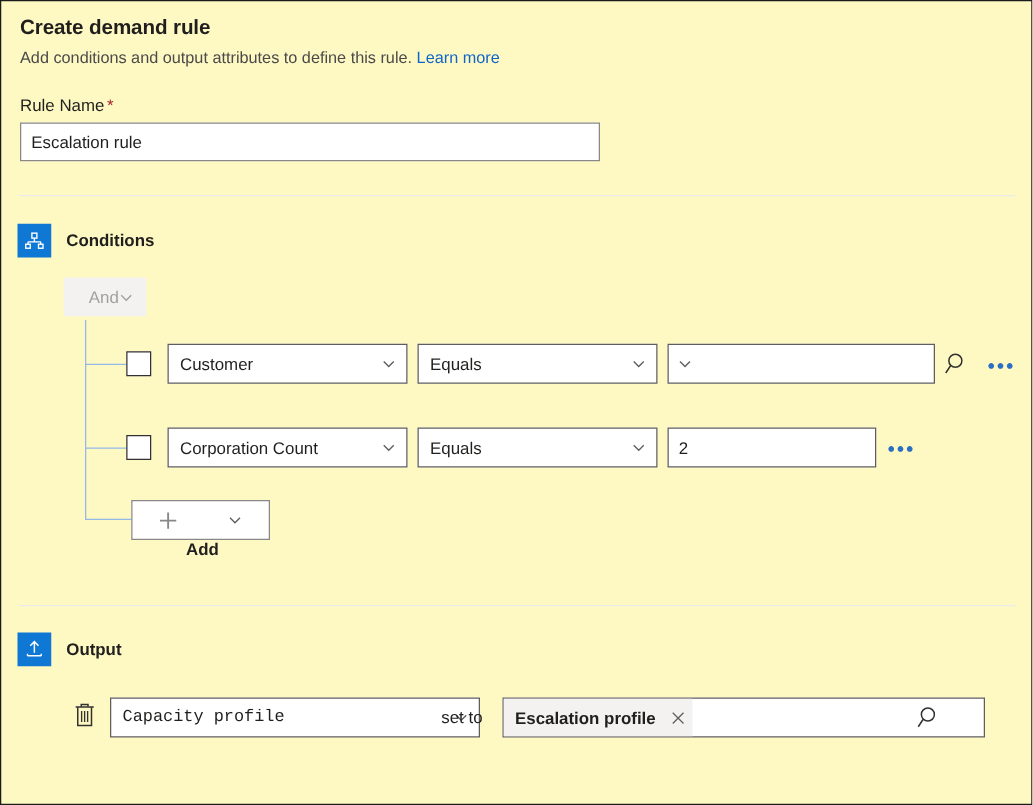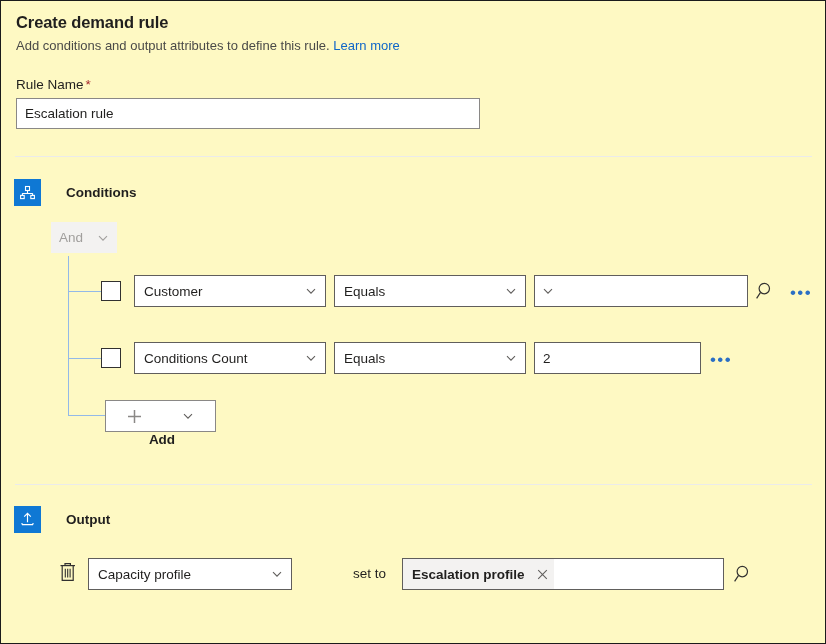--- a/index.html
+++ b/index.html
@@ -104,21 +104,21 @@
   .sec-icon {
     width: 27px;
     height: 27px;
     background: #0f78d4;
     display: flex;
     align-items: center;
     justify-content: center;
     flex: 0 0 auto;
   }
   .sec-title {
-    margin-left: 25px;
+    margin-left: 12px;
     font-size: 13.5px;
     font-weight: bold;
     color: #201f1e;
     white-space: nowrap;
   }
 
   
   .conn-vert {
     position: absolute;
     left: 67px;
@@ -141,21 +141,21 @@
   
   .and-dd {
     position: absolute;
     left: 50px;
     top: 221px;
     width: 66px;
     height: 31px;
     background: #f3f2f1;
     display: flex;
     align-items: center;
-    padding: 0 8px;
+    padding: 0 20px;
     box-sizing: border-box;
     cursor: pointer;
   }
   .and-dd .txt {
     font-size: 13.5px;
     color: #a19f9d;
     flex: 1;
   }
 
   .cbox {
@@ -379,21 +379,21 @@
       <circle cx="9.3" cy="8.6" r="5.2" fill="none" stroke="#323130" stroke-width="1.2"></circle>
       <path d="M5.4 12.6 L1.6 18.4" stroke="#323130" stroke-width="1.2"></path>
     </svg>
   </div>
 
   <div class="dots" style="left:789px; top:283px;">•••</div>
 
   <div class="cbox" style="left:100px; top:347px;"></div>
 
   <div class="sel" style="left:133px; top:341px; width:192px;">
-    <span class="txt">Conditions Count</span>
+    <span class="txt">Corporation Count</span>
     <span>
       <svg width="12" height="12" viewBox="0 0 12 12">
         <path d="M2 4.2 L6 8.2 L10 4.2" stroke="#605e5c" stroke-width="1.1" fill="none"></path>
       </svg>
     </span>
   </div>
 
   <div class="sel" style="left:333px; top:341px; width:192px;">
     <span class="txt">Equals</span>
     <span>
@@ -435,32 +435,32 @@
 
   <div class="trash">
     <svg width="22" height="24" viewBox="0 0 22 24">
       <path d="M3.5 4.6 L18 4.6" stroke="#323130" stroke-width="1.2"></path>
       <path d="M8 4.4 L8 2.6 L13.4 2.6 L13.4 4.4" stroke="#323130" stroke-width="1.2" fill="none"></path>
       <path d="M5.2 4.8 L5.2 19.4 L16.2 19.4 L16.2 4.8" stroke="#323130" stroke-width="1.2" fill="none"></path>
       <path d="M8.3 7.8 L8.3 16.6 M10.7 7.8 L10.7 16.6 M13.1 7.8 L13.1 16.6" stroke="#323130" stroke-width="1.1"></path>
     </svg>
   </div>
 
-  <div class="sel" style="left:87px; top:557px; width:204px;">
+  <div class="sel" style="left:87px; top:557px; width:296px;font-family:Liberation Mono, monospace;">
     <span class="txt">Capacity profile</span>
     <span>
       <svg width="12" height="12" viewBox="0 0 12 12">
         <path d="M2 4.2 L6 8.2 L10 4.2" stroke="#605e5c" stroke-width="1.1" fill="none"></path>
       </svg>
     </span>
   </div>
 
   <div class="setto">set to</div>
 
-  <div class="lookup" style="left:401px; top:557px; width:322px;">
+  <div class="lookup" style="left:401px; top:557px; width:386px;">
     <span class="chip bold">
       <span class="label">Escalation profile</span>
       <span class="x">
         <svg width="11" height="11" viewBox="0 0 11 11">
           <path d="M1.2 1.2 L9.8 9.8 M9.8 1.2 L1.2 9.8" stroke="#605e5c" stroke-width="1.05"></path>
         </svg>
       </span>
     </span>
   </div>
 

